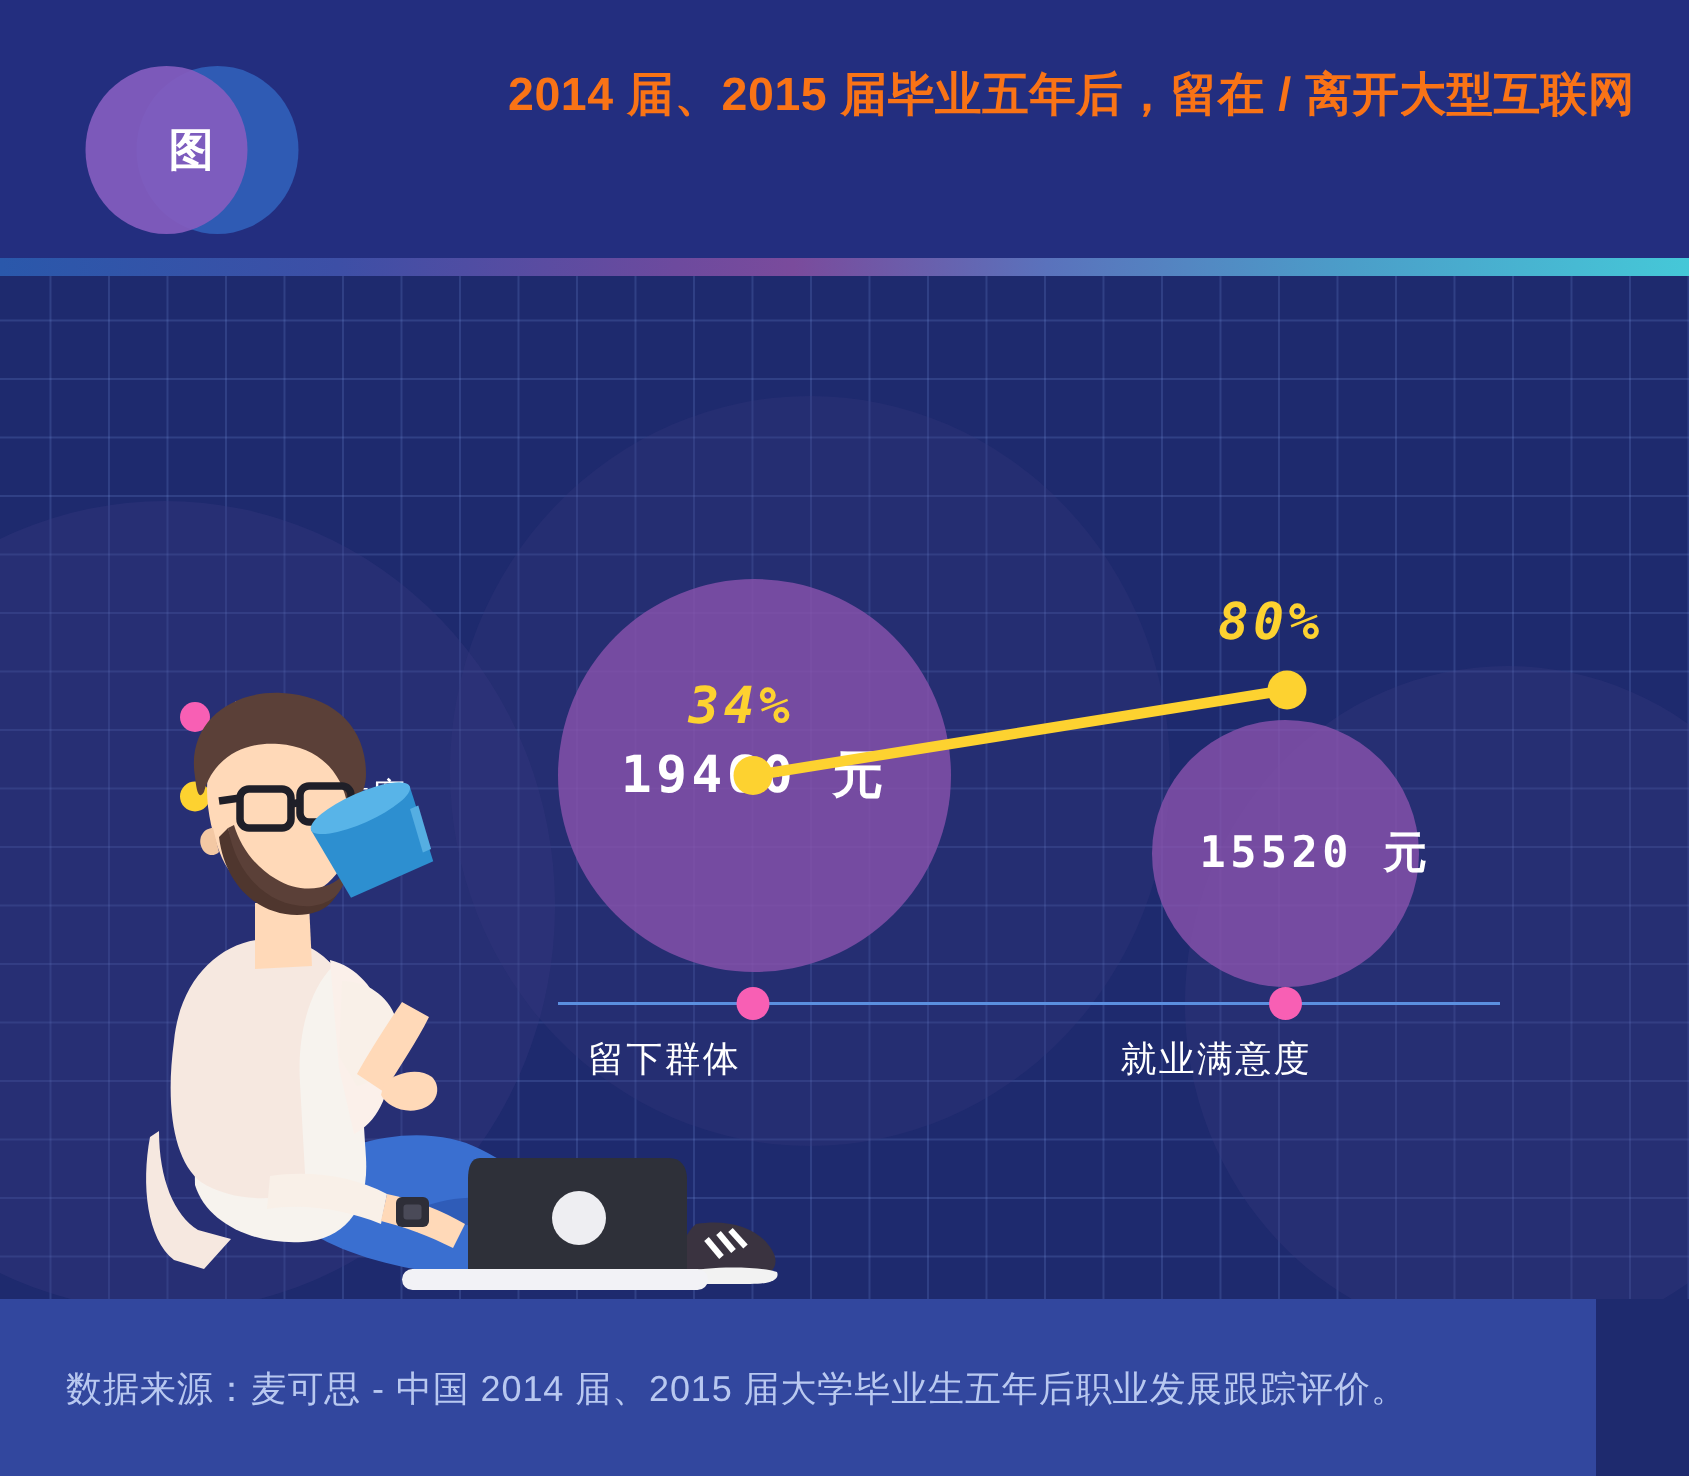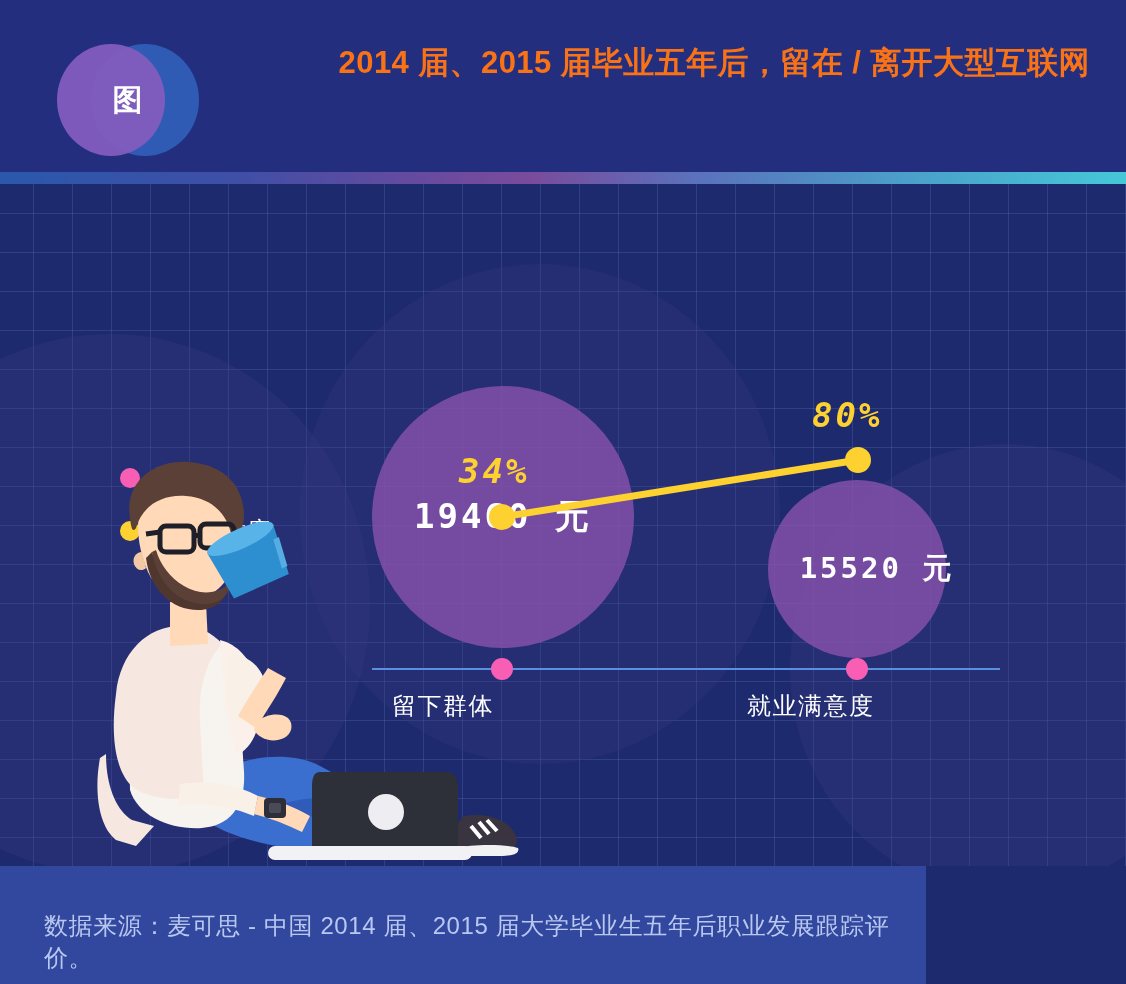--- a/index.html
+++ b/index.html
@@ -125,21 +125,21 @@
     white-space:nowrap;
   }
   .bubble-a .bubble-text{font-size:34px;}
   .bubble-b .bubble-text{font-size:29px;margin-left:40px;}
 
   
   .illus{position:absolute;left:20px;top:270px;width:520px;height:412px;}
 
   
   .footer{
-    position:absolute;left:0;top:866px;width:926px;height:118px;
+    position:absolute;left:0;top:866px;width:1064px;height:118px;
     background:#32479e;
   }
   .footer-text{
     position:absolute;left:44px;top:44px;
     color:#b8c8f0;font-size:24px;letter-spacing:0.6px;
   }
 </style>
 </head>
 <body>
 

